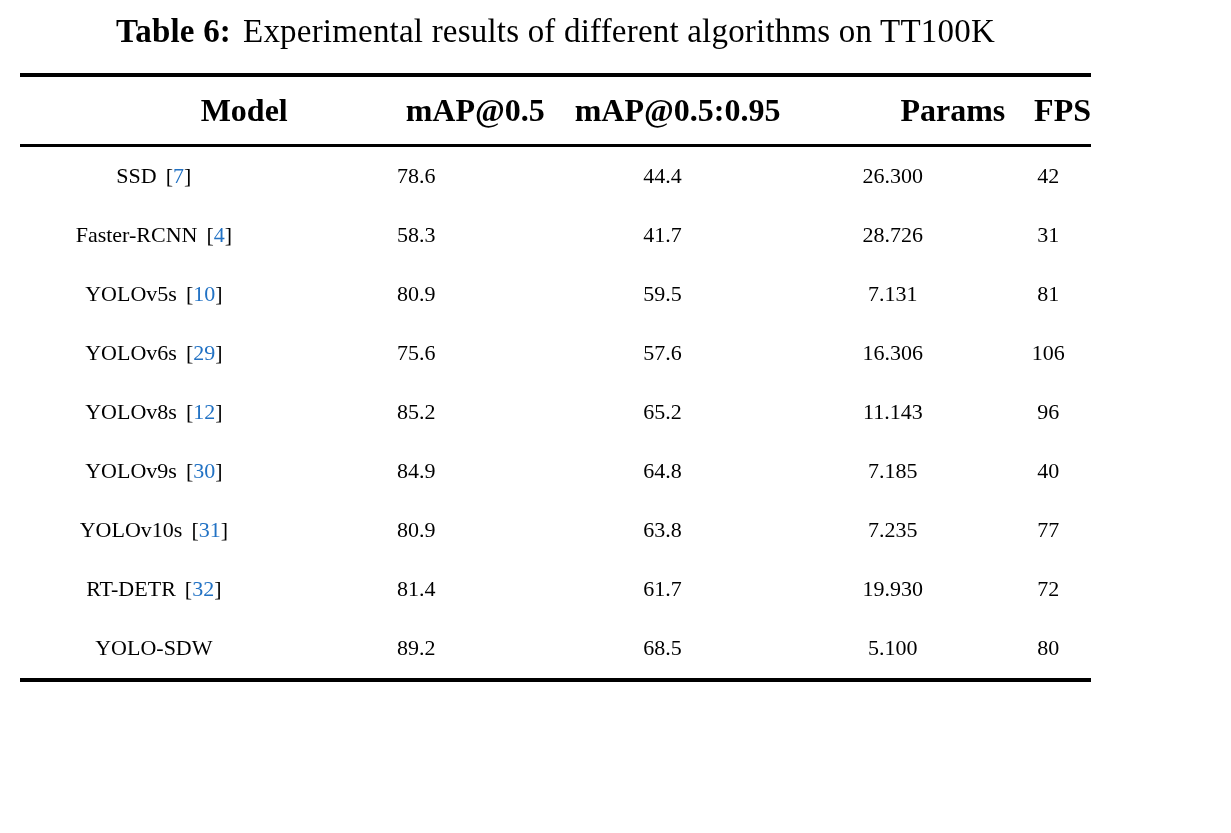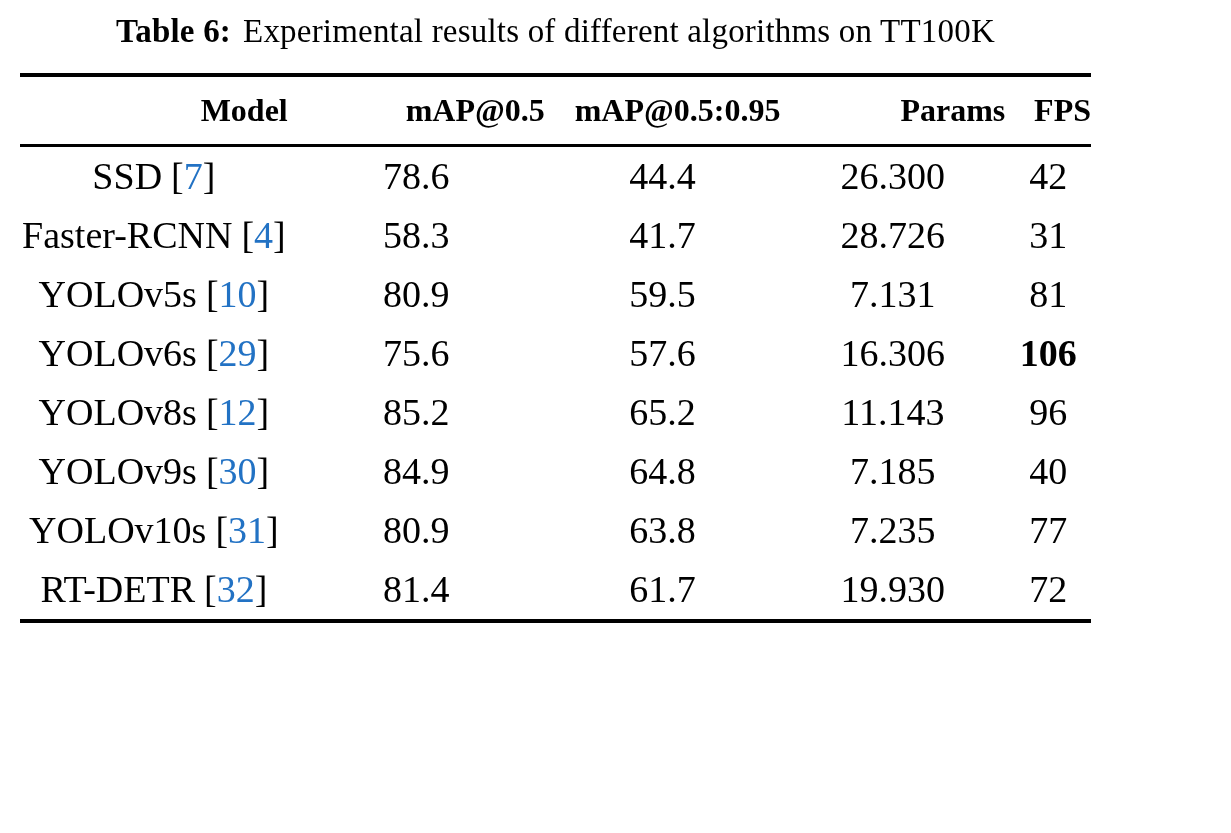--- a/index.html
+++ b/index.html
@@ -36,27 +36,27 @@
 
   thead th {
     font-weight: bold;
     font-size: 32px;
     line-height: 40px;
     text-align: right;
     padding: 13px 0 14px 0;
     border-bottom: 3px solid var(--ink);
   }
   tbody td {
-    font-size: 38px;
+    font-size: 22px;
     line-height: 42px;
     text-align: center;
     padding: 8px 0 9px 0;
     white-space: nowrap;
   }
-  .b { font-weight: bold; }
+  .b { font-weight: normal; }
 
   .cite-wrap { margin-left: 9px; }
   .citenum { color: var(--cite); text-decoration: none; cursor: pointer; }
 
   .note {
     margin-top: 34px;
     padding-left: 6px;
     font-size: 31px;
     line-height: 40px;
     text-align: left;
@@ -138,17 +138,24 @@
       <td>7.235</td>
       <td>77</td>
     </tr>
         <tr>
       <td><span>RT-DETR</span><span class="cite-wrap"><span>[</span><a class="citenum">32</a><span>]</span></span></td>
       <td>81.4</td>
       <td>61.7</td>
       <td>19.930</td>
       <td>72</td>
     </tr>
+        <tr>
+      <td><span>YOLO-SDW</span></td>
+      <td class="b">89.2</td>
+      <td class="b">68.5</td>
+      <td class="b">5.100</td>
+      <td>80</td>
+    </tr>
       </tbody>
   </table>
 
 
 </div>
 
 </body></html>

